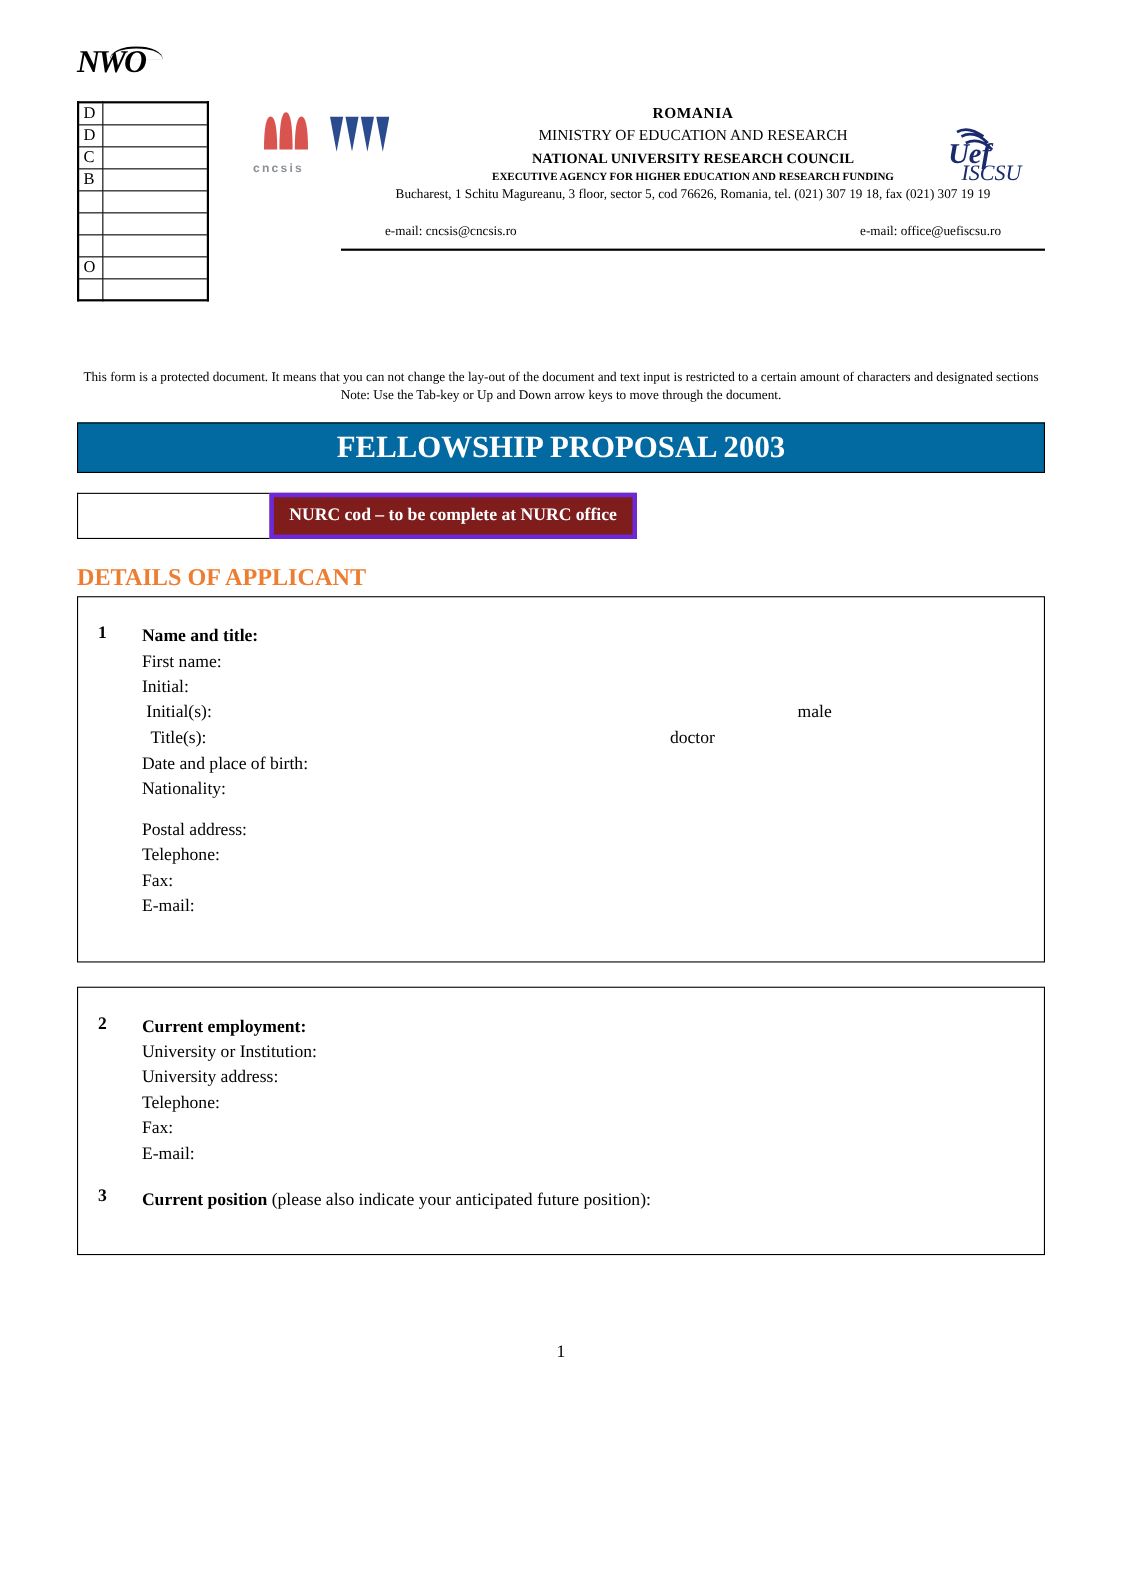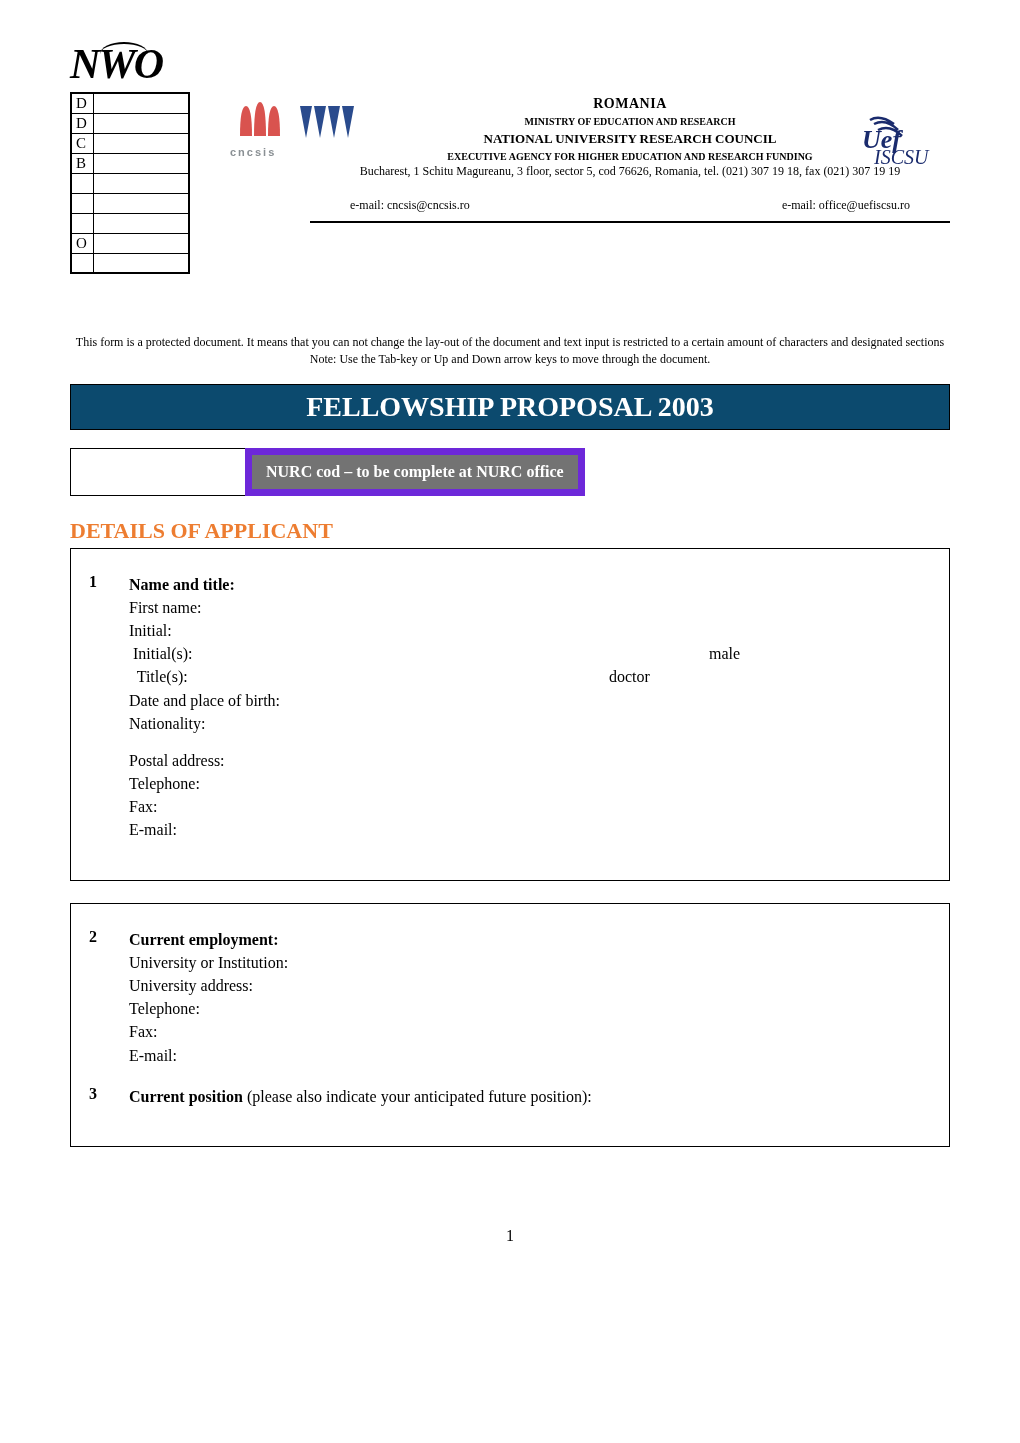--- a/index.html
+++ b/index.html
@@ -1,53 +1,53 @@
 <!DOCTYPE html>
 <html><head>
   <meta charset="utf-8">
   <style>
     * { margin: 0; padding: 0; box-sizing: border-box; }
     body { font-family: 'Times New Roman', Times, serif; font-size: 16px; color: #000; background: #fff; width: 1020px; margin: 0 auto; padding: 40px 70px 40px 70px; }
     .header-area { position: relative; margin-bottom: 20px; }
-    .nwo-logo { font-family: serif; font-size: 42px; font-style: italic; font-weight: 700; letter-spacing: -2px; position: relative; display: inline-block; }
+    .nwo-logo { font-family: serif; font-size: 29px; font-style: italic; font-weight: 700; letter-spacing: -2px; position: relative; display: inline-block; }
     .nwo-arc { position: absolute; top: 2px; left: 30px; width: 48px; height: 12px; border-top: 2px solid #000; border-radius: 50% 50% 0 0 / 100% 100% 0 0; }
     .small-table { border: 2px solid #000; border-collapse: collapse; width: 120px; margin-top: 4px; }
     .small-table td { border: 1px solid #000; height: 20px; font-size: 15px; padding: 0 4px; font-family: 'Times New Roman', serif; }
     .small-table td:first-child { width: 22px; font-weight: 400; }
     .logo-cncsis { position: absolute; left: 160px; top: 56px; }
     .logo-red { width: 60px; height: 42px; }
     .logo-blue { width: 60px; height: 32px; margin-top: 4px; }
     .cncsis-text { font-family: Arial, sans-serif; font-size: 11px; font-weight: 700; letter-spacing: 2px; color: #8a9094; margin-top: 4px; }
     .uefiscsu-logo { position: absolute; right: 0; top: 70px; width: 90px; height: 70px; }
     .header-text { position: absolute; left: 240px; right: 0; top: 56px; text-align: center; }
     .ht-line1 { font-size: 14px; font-weight: 700; letter-spacing: 0.5px; margin-bottom: 4px; }
-    .ht-line2 { font-size: 10px; font-weight: 700; margin-bottom: 4px; }
+    .ht-line2 { font-size: 14px; font-weight: 400; margin-bottom: 4px; }
     .ht-line3 { font-size: 13px; font-weight: 700; margin-bottom: 4px; }
     .ht-line4 { font-size: 10px; font-weight: 700; margin-bottom: 2px; }
     .ht-addr { font-size: 12px; margin-bottom: 2px; }
     .ht-emails { display: flex; justify-content: space-between; padding: 0 40px; font-size: 12px; margin-top: 19px; }
     .hr-line { border: none; border-top: 2px solid #000; margin: 8px 0 0 240px; }
     .notice { text-align: center; margin: 30px 0 16px 0; font-size: 12px; line-height: 1.4; }
-    .title-bar { background: #0c4a6e; color: #fff; font-size: 28px; font-weight: 700; text-align: center; padding: 6px 0; margin-bottom: 18px; border: 1px solid #000; }
+    .title-bar { background: #0369a1; color: #fff; font-size: 28px; font-weight: 700; text-align: center; padding: 6px 0; margin-bottom: 18px; border: 1px solid #000; }
     .nurc-row { display: flex; align-items: stretch; margin-bottom: 22px; }
     .nurc-left { width: 175px; border: 1px solid #000; border-right: none; }
-    .nurc-right { flex: 0 0 auto; background: #737373; color: #fff; font-weight: 700; padding: 8px 14px; border: 7px solid #6d28d9; font-size: 16px; }
+    .nurc-right { flex: 0 0 auto; background: #7f1d1d; color: #fff; font-weight: 700; padding: 8px 14px; border: 4px solid #6d28d9; font-size: 16px; }
     .section-title { color: #ed7d31; font-size: 22px; font-weight: 700; margin-bottom: 4px; }
     .box { border: 1px solid #000; padding: 24px 18px 36px 18px; margin-bottom: 22px; }
     .field-row { display: flex; align-items: flex-start; margin-bottom: 2px; }
     .field-num { width: 40px; font-weight: 700; font-size: 16px; }
     .field-body { flex: 1; font-size: 16px; line-height: 1.45; }
     .field-body .lbl-heading { font-weight: 700; }
     .field-body .lbl { display: block; }
     .field-body .gap-top { margin-top: 14px; }
     .pagefoot { text-align: center; font-size: 16px; margin-top: 80px; }
     .titles-row { display: flex; }
     .titles-row .lbl-fixed { width: 480px; }
     .titles-row .val1 { width: 100px; }
-    .initials-row { display: flex; }
+    .initials-row { display: flex; gap: 16px; }
     .initials-row .lbl-fixed { width: 580px; }
     .section3 { margin-top: 18px; }
     .inline-note { font-weight: 400; }
   </style>
 </head>
 <body>
 
 <div class="header-area">
 
   <div style="position:relative; height:48px;">

